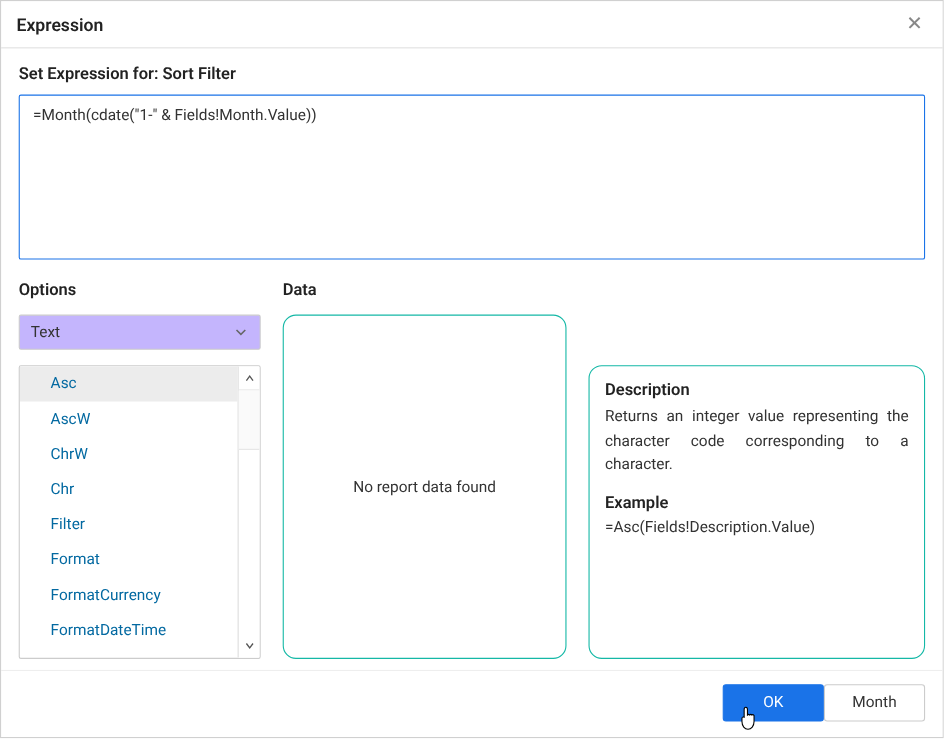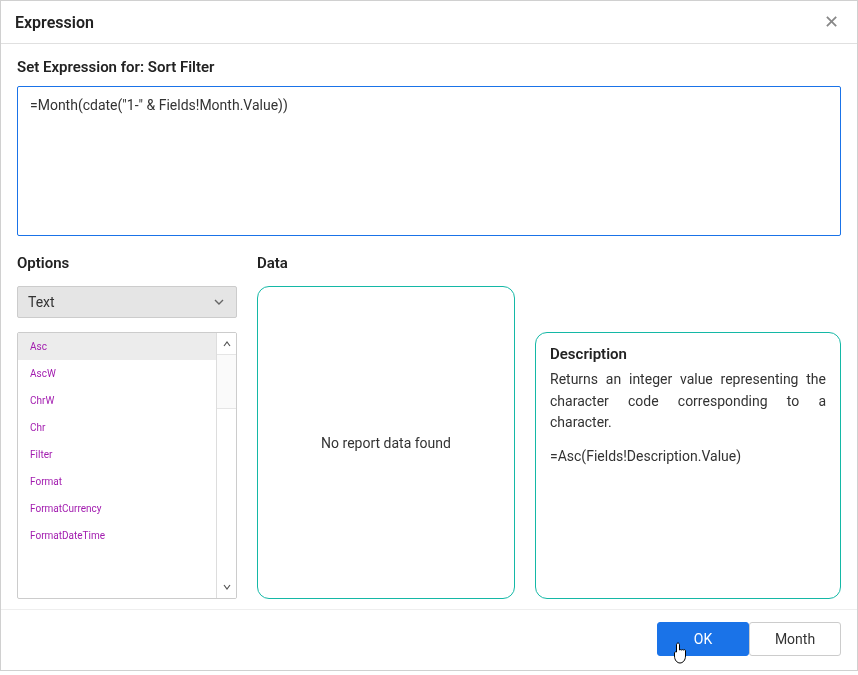--- a/index.html
+++ b/index.html
@@ -91,21 +91,21 @@
   }
   .select {
     height: 32px;
     border: 1px solid #ccc;
     border-radius: 2px;
     display: flex;
     align-items: center;
     justify-content: space-between;
     padding: 0 10px;
     cursor: pointer;
-    background: #e5e5e5;
+    background: #c4b5fd;
     font-size: 14px;
     color: #333;
     margin-bottom: 14px;
   }
   .chevron {
     width: 14px;
     height: 14px;
     display: inline-flex;
     align-items: center;
     justify-content: center;
@@ -118,24 +118,24 @@
     border-radius: 2px;
     min-height: 0;
     overflow: hidden;
   }
   .listbox {
     flex: 1;
     overflow: hidden;
     min-height: 0;
   }
   .listbox .item {
-    padding: 8px 12px;
-    cursor: pointer;
-    font-size: 10px;
-    color: #a21caf;
+    padding: 8px 28px;
+    cursor: pointer;
+    font-size: 14px;
+    color: #0369a1;
     white-space: nowrap;
   }
   .listbox .item.selected {
     background: #ececec;
   }
   .scrollbar {
     width: 20px;
     border-left: 1px solid #ddd;
     background: #fff;
     position: relative;
@@ -295,20 +295,21 @@
           <span>No report data found</span>
         </div>
       </div>
 
       <div class="col col-right">
         <div class="right-spacer-header"></div>
         <div class="right-spacer-select"></div>
         <div class="rightbox">
           <div class="desc-h">Description</div>
           <div class="desc-body">Returns an integer value representing the character code corresponding to a character.</div>
+          <div class="ex-h">Example</div>
           <div class="ex-body">=Asc(Fields!Description.Value)</div>
         </div>
       </div>
 
     </div>
   </div>
 
   <div class="footer">
     <div class="btn btn-primary">OK</div>
     <div class="btn btn-secondary">Month</div>

